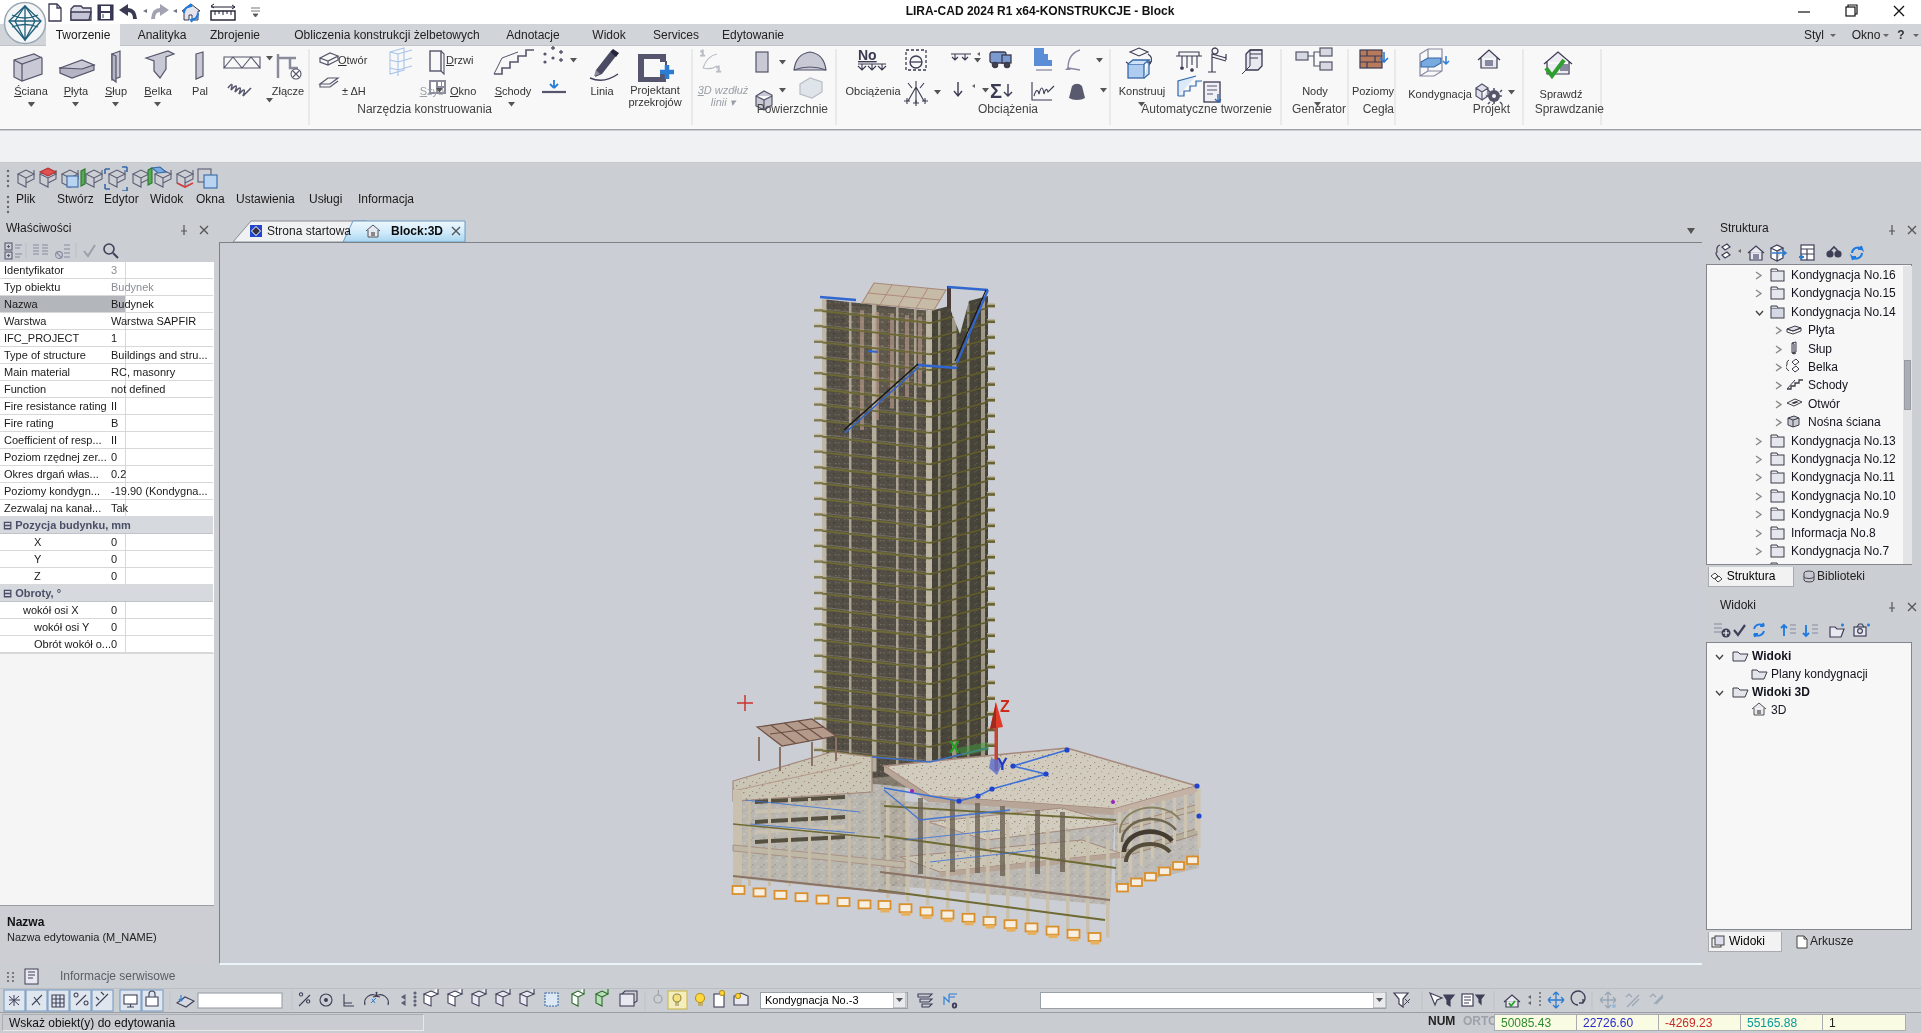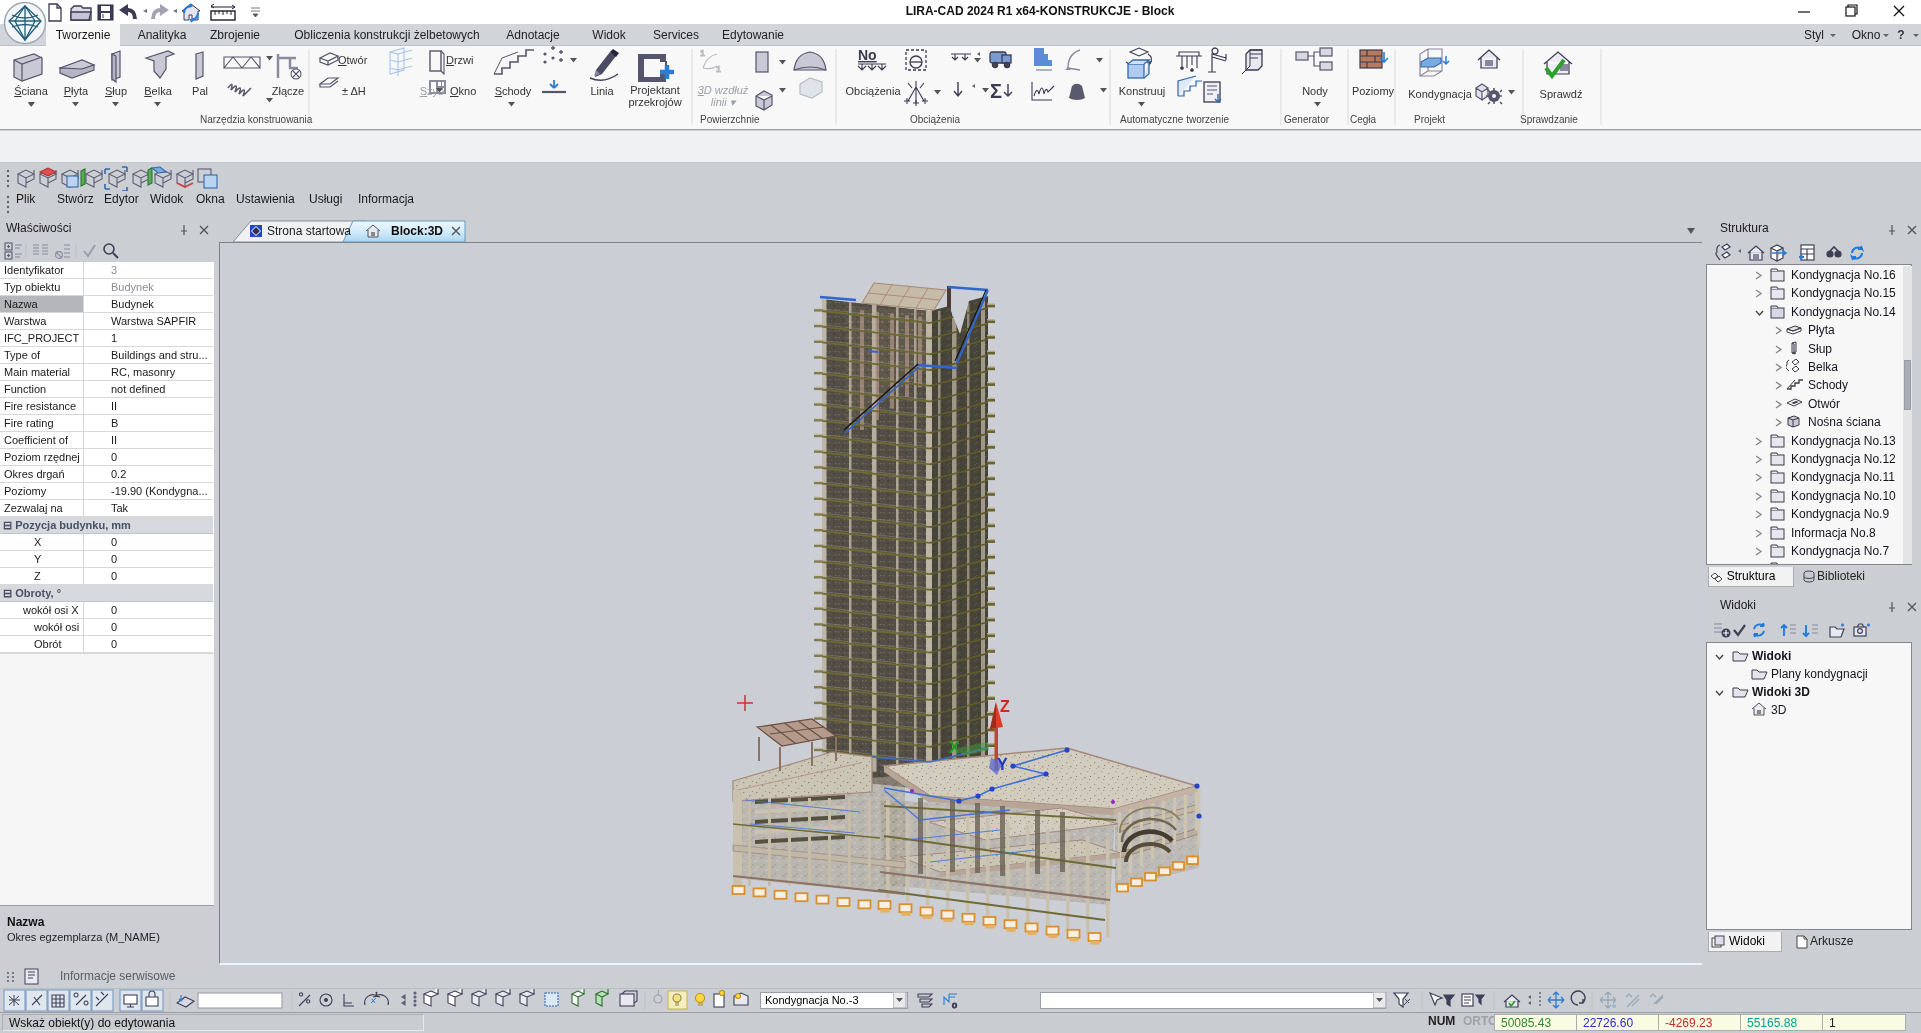--- a/index.html
+++ b/index.html
@@ -3,34 +3,34 @@
 <style>
 *{margin:0;padding:0;box-sizing:border-box;}
 html,body{width:1921px;height:1033px;overflow:hidden;font-family:"Liberation Sans",sans-serif;background:#cbced3;}
 .abs{position:absolute;}
 #titlebar{left:0;top:0;width:1921px;height:24px;background:#ffffff;}
 #title{left:140px;top:4px;width:1800px;text-align:center;font-size:12px;font-weight:bold;color:#111;}
 #tabrow{left:0;top:24px;width:1921px;height:22px;background:#d1d4d8;border-bottom:1px solid #bfc2c6;}
 .rtab{position:absolute;top:0;height:22px;line-height:22px;font-size:12px;color:#222;text-align:center;}
 .rtab.active{background:#f8f8f8;color:#1a1a1a;}
 #ribbon{left:0;top:46px;width:1921px;height:84px;background:#f8f8f8;border-bottom:1px solid #9da1a6;}
-.glabel{position:absolute;top:114px;height:13px;font-size:10px;color:#444;text-align:left;}
+.glabel{position:absolute;top:102px;height:13px;font-size:12px;color:#444;text-align:right;}
 .blabel{position:absolute;font-size:11px;color:#333;text-align:center;}
 #band{left:0;top:131px;width:1921px;height:32px;background:#f0f1f3;border-bottom:1px solid #c6c9cd;}
 #midgray{left:0;top:163px;width:1921px;height:55px;background:#cbced3;}
 #menubar div{position:absolute;top:0;font-size:12px;color:#1a1a1a;}
 #leftpanel{left:0;top:218px;width:214px;height:747px;background:#cbced3;}
 #rightpanel{left:1705px;top:218px;width:216px;height:747px;background:#cbced3;}
 #viewport{left:219px;top:242px;width:1483px;height:721px;background:#cbced4;border-top:1px solid #7e8287;border-left:1px solid #7e8287;}
 #bluestrip{left:220px;top:963px;width:1482px;height:8px;background:#eaf5fc;border-bottom:2px solid #bfe0f0;}
 #bottomband{left:0;top:965px;width:1921px;height:47px;background:#cbced3;}
 #statusbar{left:0;top:1012px;width:1921px;height:21px;background:#c9ccd1;border-top:1px solid #9a9da1;}
 .cell{position:absolute;top:1014px;height:17px;border:1px solid #a9acb0;border-right:none;font-size:12px;line-height:16px;padding-left:6px;}
 .prow{position:absolute;left:0;width:213px;height:17px;font-size:11px;line-height:16px;border-bottom:1px solid #d8d8d8;background:#fff;}
-.prow .pl{position:absolute;left:0;top:0;width:84px;height:16px;padding-left:4px;overflow:hidden;border-right:1px solid #d8d8d8;color:#1a1a1a;}
+.prow .pl{position:absolute;left:0;top:0;width:126px;height:16px;padding-left:4px;overflow:hidden;border-right:1px solid #d8d8d8;color:#1a1a1a;}
 .prow .pv{position:absolute;left:107px;top:0;width:106px;height:16px;padding-left:4px;overflow:hidden;color:#1a1a1a;}
 .psec{position:absolute;left:0;width:213px;height:17px;background:#d6d9dd;border-bottom:1px solid #c0c3c7;font-size:11px;font-weight:bold;color:#4a4e66;line-height:16px;}
 .tree-row{position:absolute;font-size:12px;color:#14141e;height:18px;line-height:18px;}
 .tree-row span{white-space:nowrap;}
 </style></head>
 <body>
 <div class="abs" id="titlebar"></div>
 <div class="abs" id="title">LIRA-CAD 2024 R1 x64-KONSTRUKCJE - Block</div>
 
 <svg class="abs" style="left:44px;top:2px;" width="230" height="21" viewBox="0 0 230 21">
@@ -482,21 +482,21 @@
       <div class="pv" style="">0</div>
     </div>
 <div class="prow" style="top:374px;">
       <div class="pl" style="padding-left:34px;">Obrót wokół o...</div>
       <div class="pv" style="">0</div>
     </div>
 </div>
 <div class="abs" style="left:0;top:653px;width:214px;height:252px;background:#f5f5f6;border-top:1px solid #d8d8d8;"></div>
 <div class="abs" style="left:0;top:905px;width:214px;height:60px;background:#ccced3;border-top:1px solid #9a9da1;">
   <div style="position:absolute;left:7px;top:9px;font-size:12px;font-weight:bold;color:#111;">Nazwa</div>
-  <div style="position:absolute;left:7px;top:25px;font-size:11px;color:#222;">Okres egzemplarza (M_NAME)</div>
+  <div style="position:absolute;left:7px;top:25px;font-size:11px;color:#222;">Nazwa edytowania (M_NAME)</div>
 </div>
 
 <div class="abs" style="left:219px;top:220px;width:1483px;height:22px;">
  <svg width="1483" height="22" style="position:absolute;left:0;top:0;">
   <path d="M14,22 L32,1 L148,1 L138,22 Z" fill="#f0f1f2" stroke="#8a8e94" stroke-width="1"></path>
   <defs>
         <linearGradient id="tabg" x1="0" y1="0" x2="0" y2="1">
           <stop offset="0" stop-color="#eef8fe"></stop>
           <stop offset="0.55" stop-color="#cfeafa"></stop>
           <stop offset="1" stop-color="#a8d4f0"></stop>

